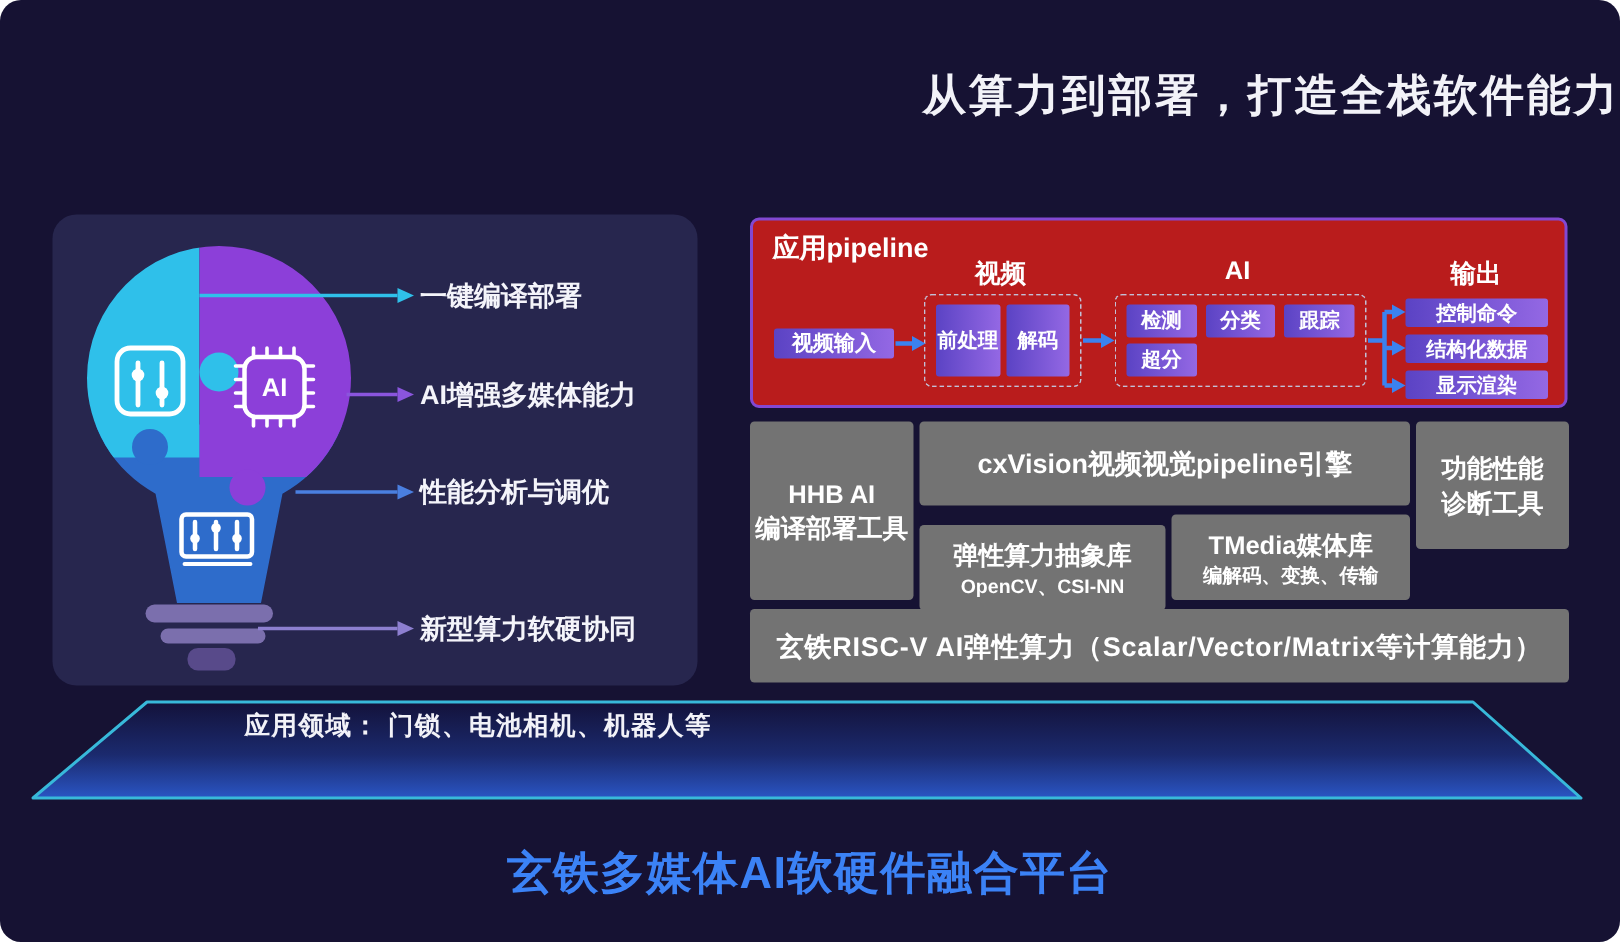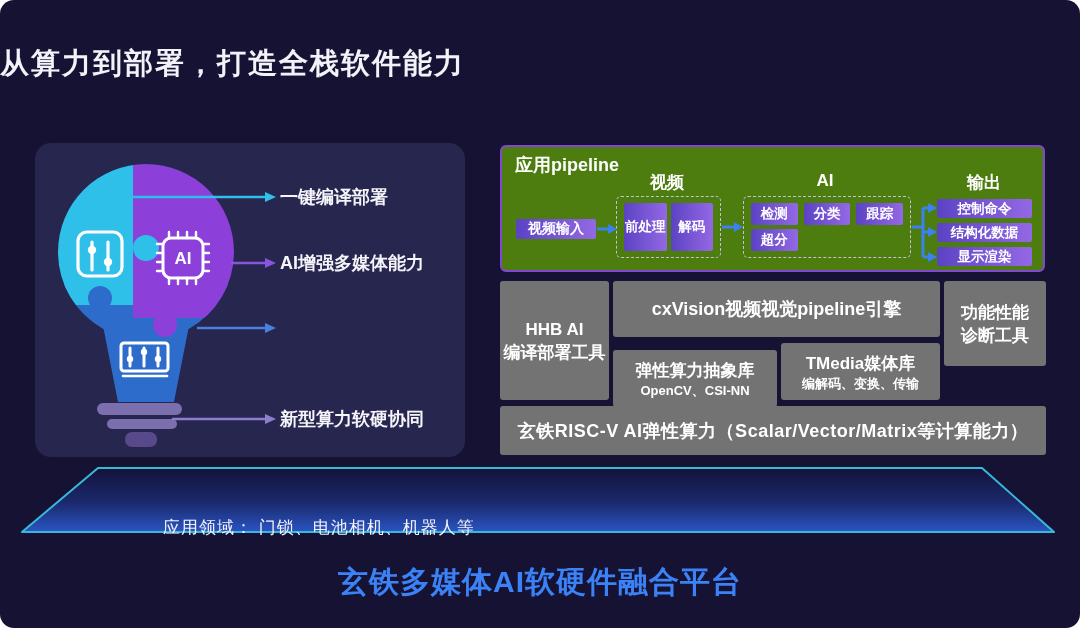--- a/index.html
+++ b/index.html
@@ -2,37 +2,37 @@
 <html><head>
 <meta charset="utf-8">
 <style>
   html,body{margin:0;padding:0;background:#ffffff;}
   .slide{
     position:relative;width:1080px;height:628px;margin:0 auto;
     background:#161233;border-radius:14px;overflow:hidden;
     font-family:"Liberation Sans","DejaVu Sans",sans-serif;color:#fff;
   }
   .main-title{
-    position:absolute;left:0;top:44px;width:1080px;text-align:left;
+    position:absolute;left:0;top:44px;width:1080px;text-align:right;
     font-size:29px;font-weight:bold;letter-spacing:2px;color:#f2f2f8;
   }
   
   .card{
     position:absolute;left:35px;top:143px;width:430px;height:314px;
     background:#27264e;border-radius:16px;
   }
   .card svg{position:absolute;left:0;top:0;}
   .cap-label{
     position:absolute;left:245px;height:24px;line-height:24px;
     font-size:18px;font-weight:bold;color:#f4f4fa;white-space:nowrap;
   }
   
   .pipeline{
     position:absolute;left:500px;top:145px;width:545px;height:127px;
-    background:#4d7c0f;border:2px solid #8248d2;border-radius:6px;box-sizing:border-box;
+    background:#b91c1c;border:2px solid #8248d2;border-radius:6px;box-sizing:border-box;
   }
   .pl-title{position:absolute;left:13px;top:6px;font-size:18px;font-weight:bold;}
   .pl-head{position:absolute;top:24px;font-size:17px;font-weight:bold;text-align:center;width:100px;}
   .pbox{
     background:linear-gradient(90deg,#5b43c4,#9468e4);
     color:#fff;font-size:13.5px;font-weight:bold;border-radius:2px;
     display:flex;align-items:center;justify-content:center;white-space:nowrap;
   }
   .inputbox{position:absolute;left:14px;top:72px;width:80px;height:20px;font-size:14px;text-align:right;}
   .group{
@@ -49,22 +49,22 @@
     display:flex;flex-direction:column;align-items:center;justify-content:center;
     text-align:left;font-weight:bold;
   }
   .blk .t1{font-size:17px;line-height:23px;}
   .blk .t2{font-size:13px;line-height:17px;font-weight:bold;}
   .blk-engine{font-size:18px;}
   .blk-base{font-size:18px;letter-spacing:0.5px;}
   
   .platform-svg{position:absolute;left:0;top:460px;pointer-events:none;}
   .apps-text{
-    position:absolute;left:163px;top:472px;font-size:17px;font-weight:normal;
-    color:#f2f2f8;letter-spacing:1px;white-space:nowrap;margin-top:44px;
+    position:absolute;left:163px;top:472px;font-size:17px;font-weight:bold;
+    color:#f2f2f8;letter-spacing:1px;white-space:nowrap;
   }
   .footer-title{
     position:absolute;left:0;top:562px;width:1080px;text-align:center;
     font-size:30px;font-weight:bold;color:#3b82f6;letter-spacing:1px;
   }
 </style>
 </head>
 <body>
 
 <div class="slide">
@@ -126,20 +126,21 @@
         <line x1="196" y1="120" x2="230" y2="120" stroke="#8a55dd"></line>
         <polygon points="230,115 241,120 230,125" fill="#8a55dd" stroke="none"></polygon>
         <line x1="162" y1="185" x2="230" y2="185" stroke="#4a7fe0"></line>
         <polygon points="230,180 241,185 230,190" fill="#4a7fe0" stroke="none"></polygon>
         <line x1="137" y1="276" x2="230" y2="276" stroke="#8d7fd0"></line>
         <polygon points="230,271 241,276 230,281" fill="#8d7fd0" stroke="none"></polygon>
       </g>
     </svg>
     <div class="cap-label" style="top:42px">一键编译部署</div>
     <div class="cap-label" style="top:108px">AI增强多媒体能力</div>
+    <div class="cap-label" style="top:173px">性能分析与调优</div>
     <div class="cap-label" style="top:264px">新型算力软硬协同</div>
   </div>
 
   <div class="pipeline">
     <div class="pl-title">应用pipeline</div>
     <div class="pl-head" style="left:115px">视频</div>
     <div class="pl-head" style="left:273px">AI</div>
     <div class="pl-head" style="left:432px">输出</div>
 
     <div class="pbox inputbox">视频输入</div>

